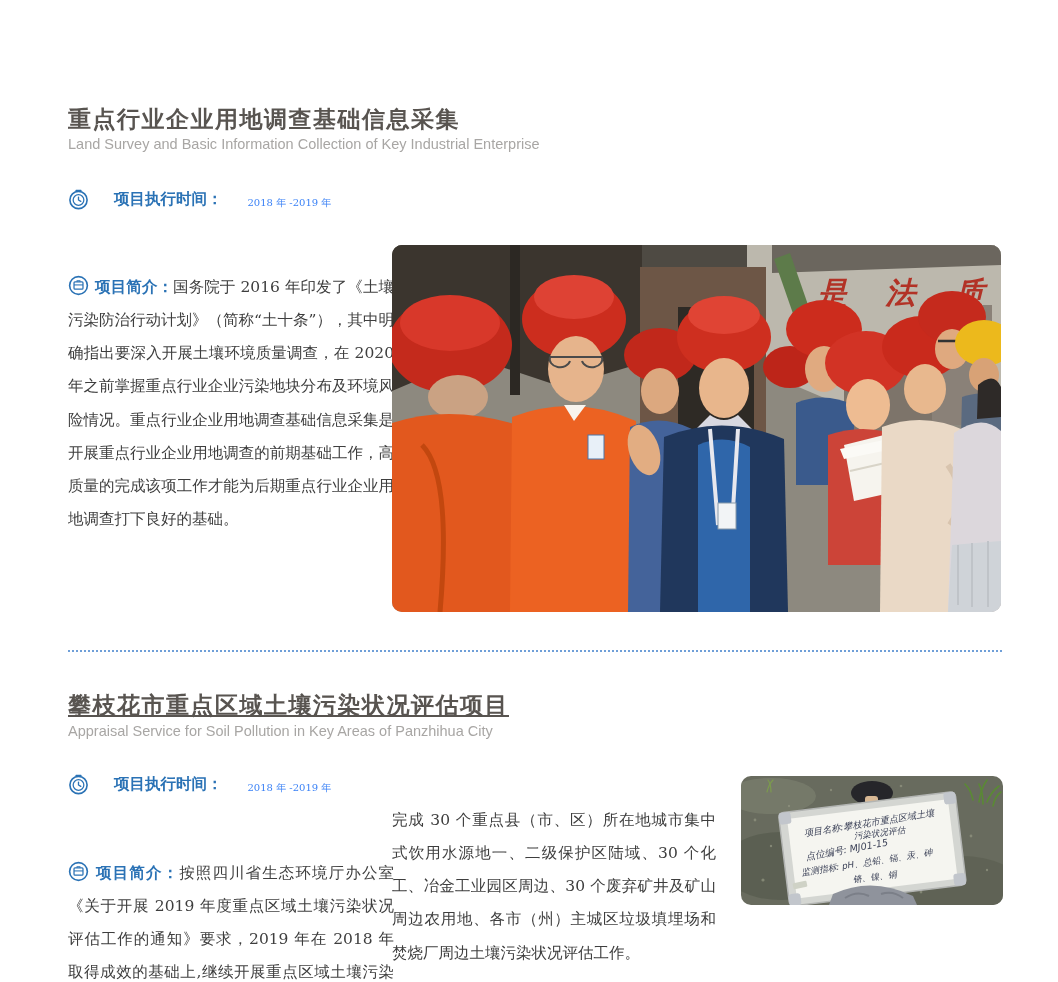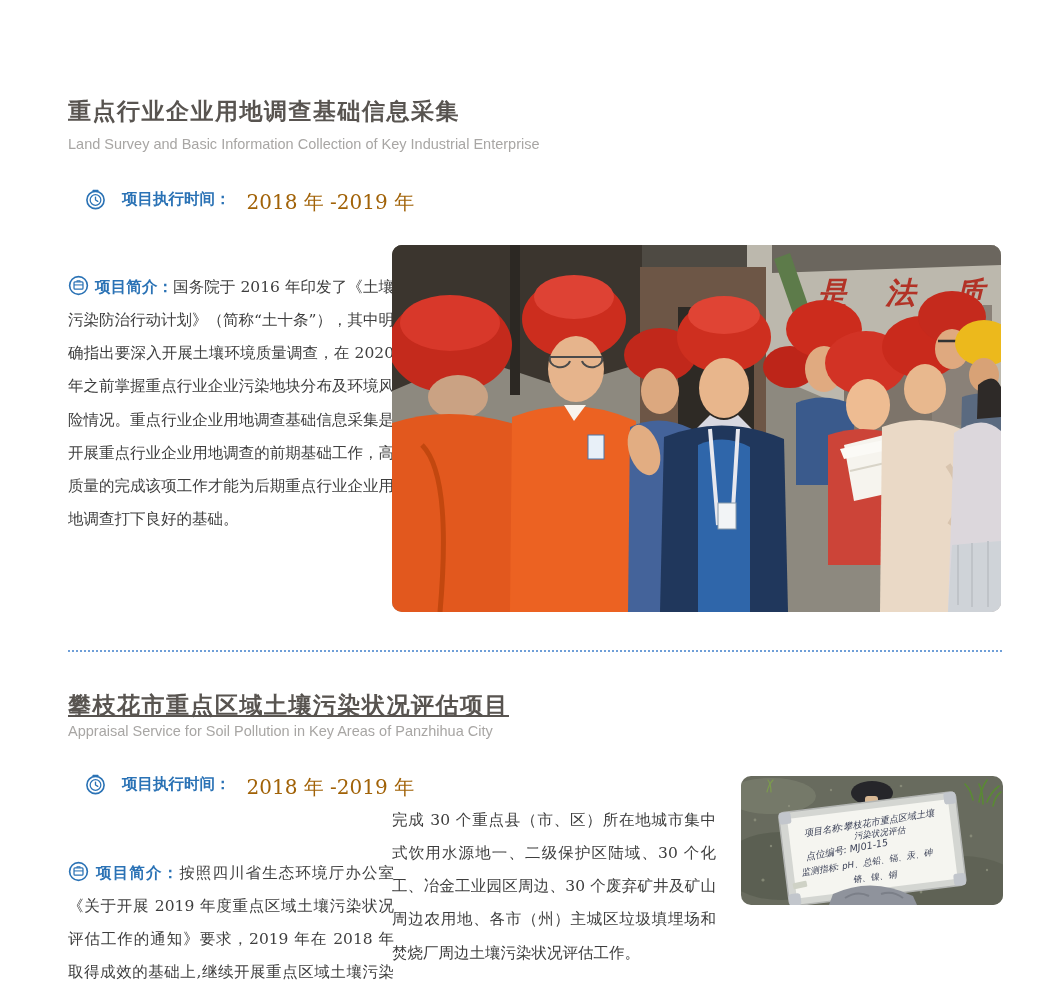--- a/index.html
+++ b/index.html
@@ -26,24 +26,24 @@
     font-family:"Liberation Sans","DejaVu Sans",sans-serif;
     font-weight:bold; font-size:23px; color:#585450; letter-spacing:1.5px;
   }
   .sec-sub {
     position:absolute; left:68px;
     font-family:"Liberation Sans","DejaVu Sans",sans-serif;
     font-size:14.5px; color:#a8a6a4;
   }
 
   
-  .meta-row { position:absolute; left:85px; display:flex; align-items:flex-start; gap:16px; }
+  .meta-row { position:absolute; left:68px; display:flex; align-items:flex-end; gap:25px; }
   .meta-icon { width:21px; height:21px; display:inline-flex; flex:none; }
   .meta-label { font-weight:bold; font-size:15.5px; color:#2a72b5; }
-  .meta-value { font-size:20px; color:#a16207; font-family:"DejaVu Serif",serif; }
+  .meta-value { font-size:10px; color:#3b82f6; font-family:"DejaVu Serif",serif; }
 
   
   .body-col { position:absolute; font-size:15.5px; color:#3e3e3e; line-height:2.14; text-align:justify;margin-top:36px; }
   .body-col p + p { text-indent:2em; }
   .inline-icon { display:inline-block; width:21px; height:21px; vertical-align:-4px; margin-right:6px; }
   .inline-label { font-weight:bold; color:#2a72b5; }
 
   
   .photo { position:absolute; border-radius:10px; overflow:hidden; }
   .photo svg { display:block; width:100%; height:100%; }
@@ -52,21 +52,21 @@
   .divider { position:absolute; left:68px; width:934px; border-top:2px dotted #6f9fd8; }
 
   .hand-text { font-family:"DejaVu Sans","Liberation Sans",sans-serif; font-style:italic; }
 </style>
 </head>
 <body>
 
 <div class="page">
 
 
-  <div class="sec-title" style="top:96px;">重点行业企业用地调查基础信息采集</div>
+  <div class="sec-title" style="top:104px;">重点行业企业用地调查基础信息采集</div>
   <div class="sec-sub" style="top:136px;">Land Survey and Basic Information Collection of Key Industrial Enterprise</div>
 
   <div class="meta-row" style="top:189px;">
     <span class="meta-icon">
       <svg viewBox="0 0 22 22">
           <circle cx="11" cy="11.5" r="9" fill="none" stroke="#2a72b5" stroke-width="1.7"></circle>
           <circle cx="11" cy="11.5" r="5.6" fill="none" stroke="#2a72b5" stroke-width="1.3"></circle>
           <path d="M11 8.5 V11.5 L13.4 13" fill="none" stroke="#2a72b5" stroke-width="1.4" stroke-linecap="round"></path>
           <path d="M8.5 1.6 H13.5" stroke="#2a72b5" stroke-width="1.6" stroke-linecap="round"></path>
         </svg>

